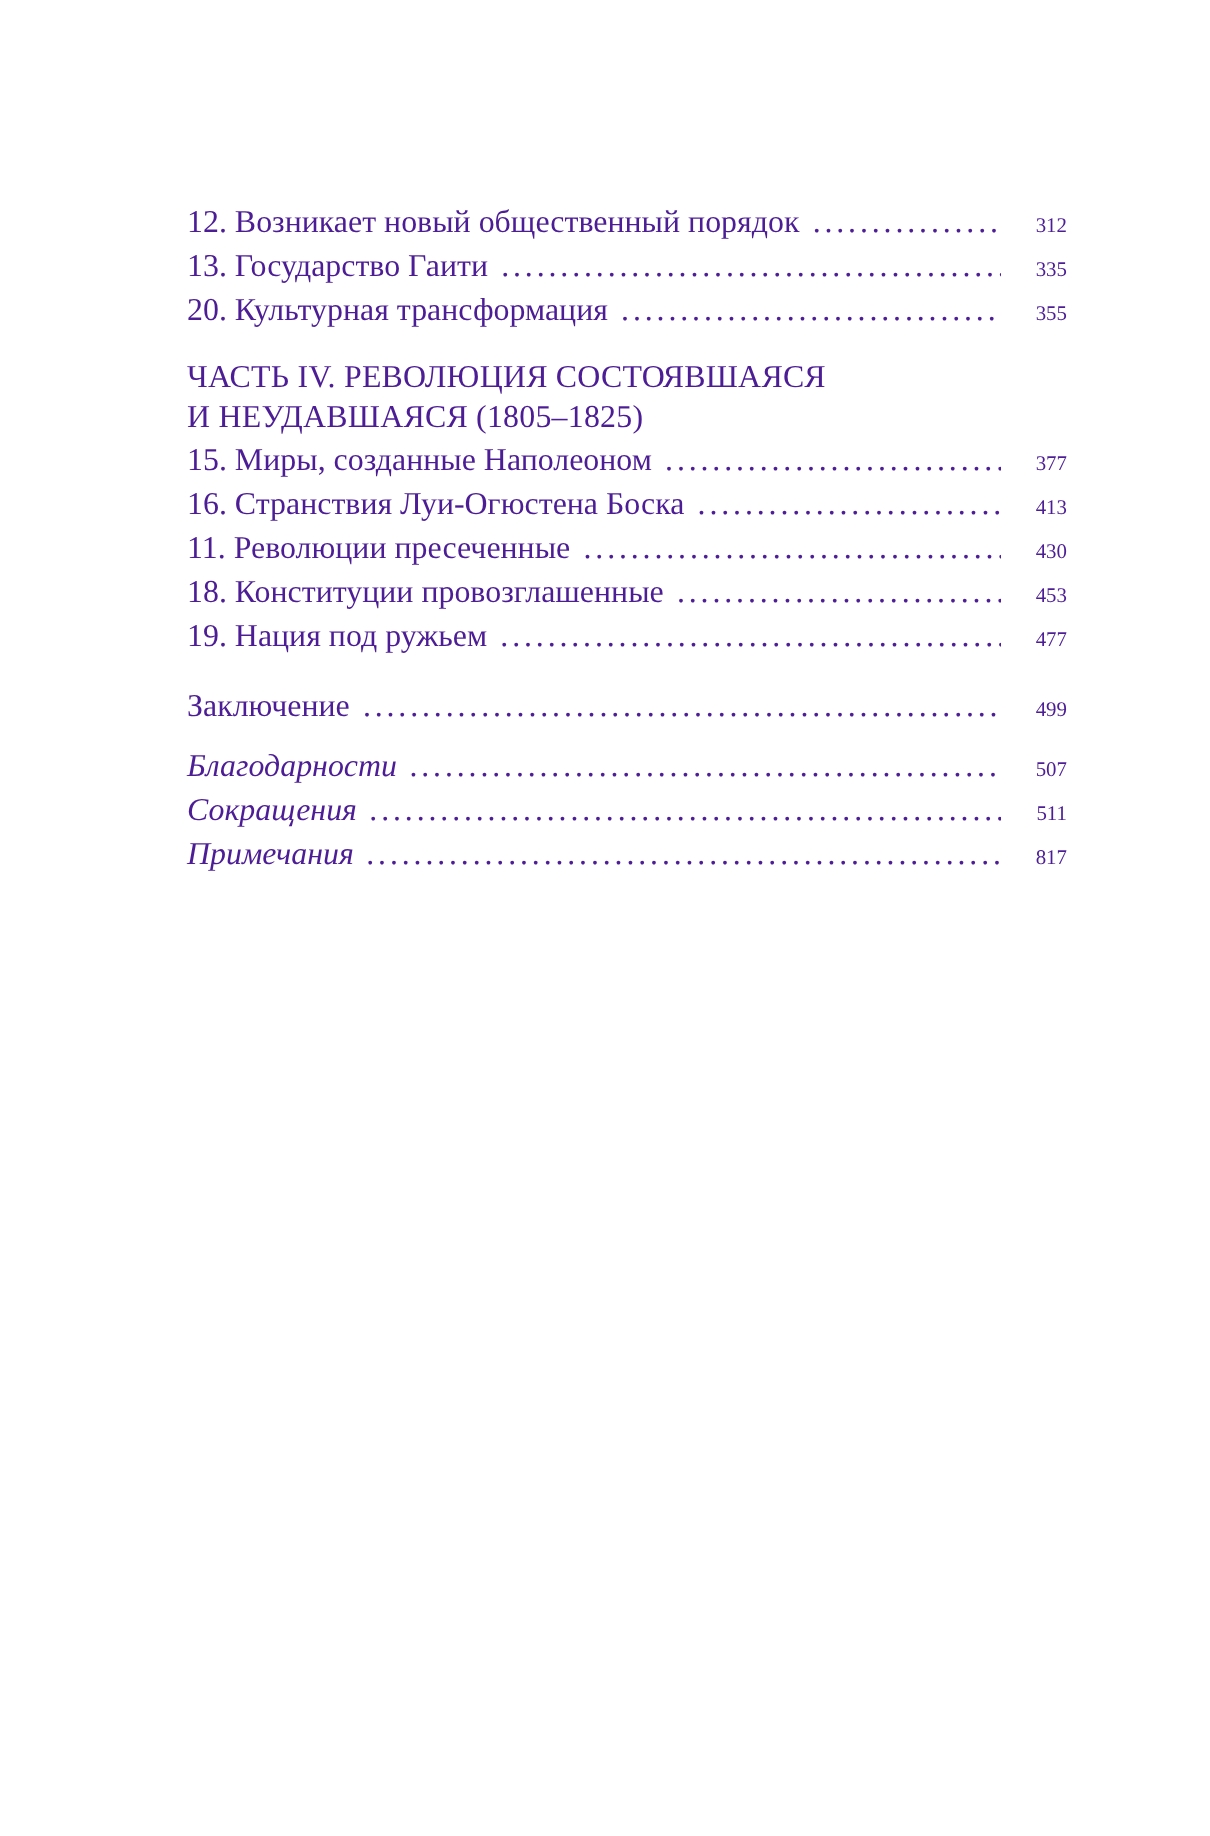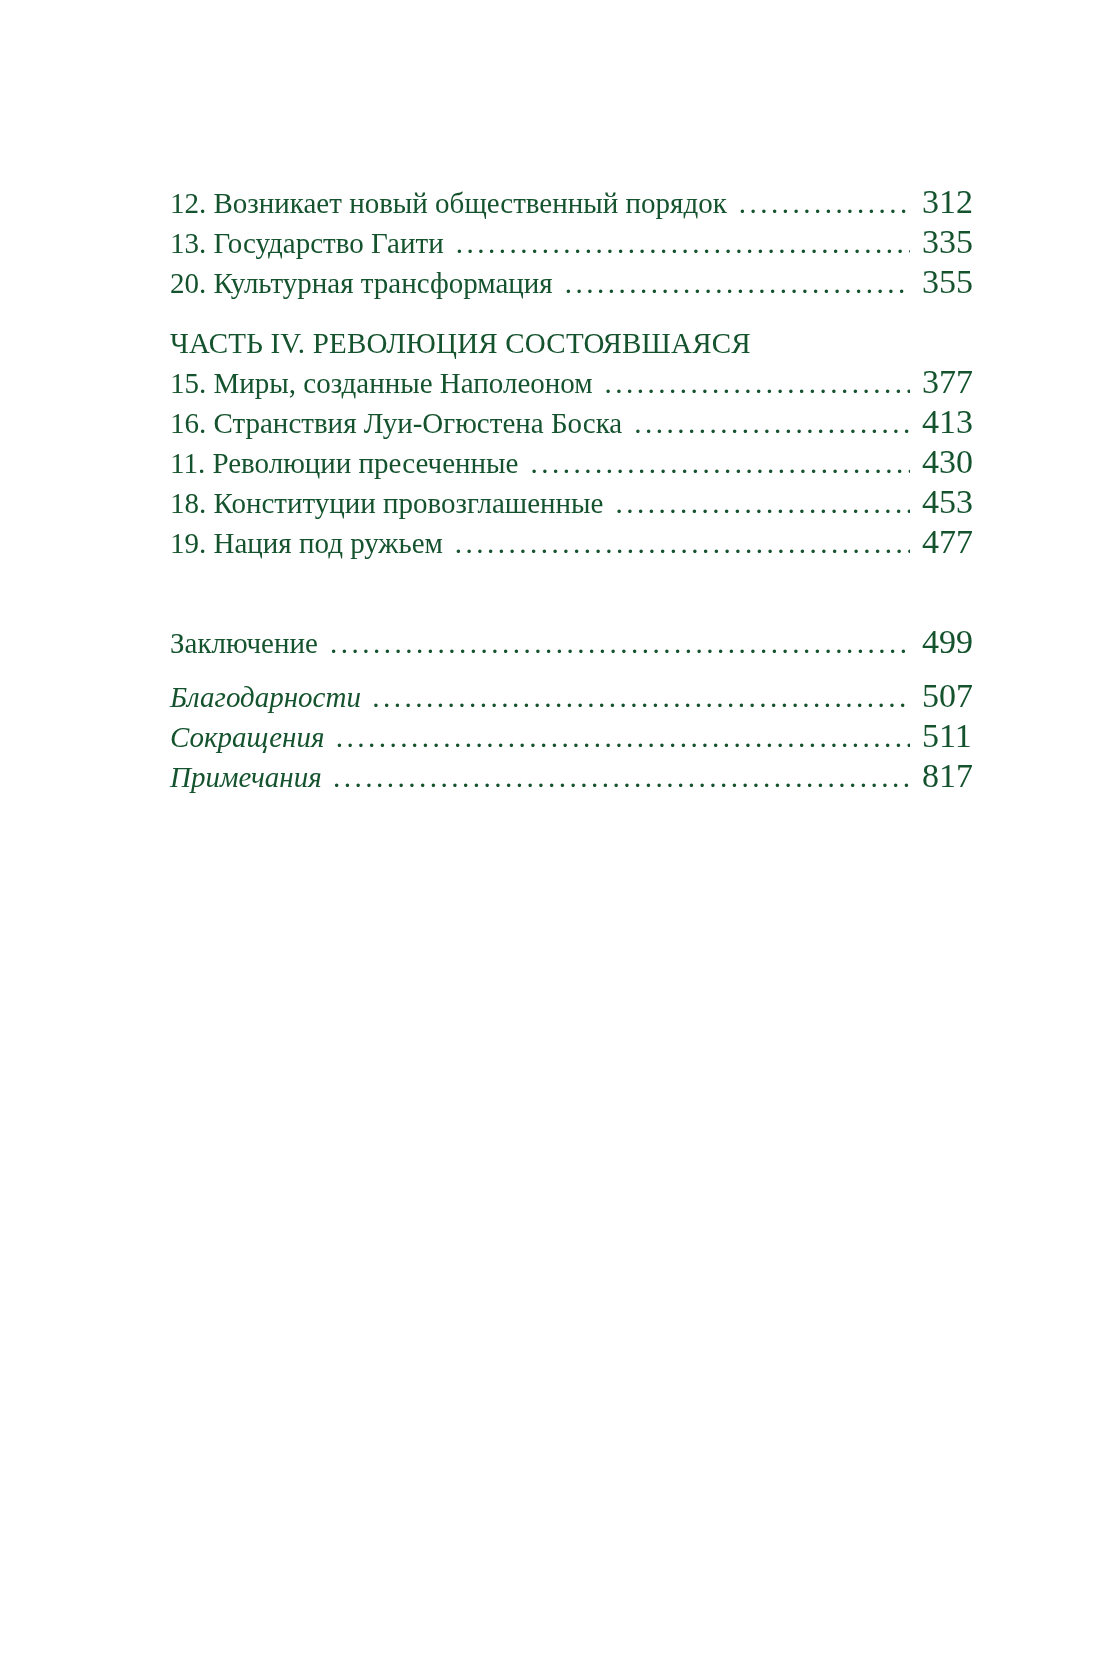--- a/index.html
+++ b/index.html
@@ -7,21 +7,21 @@
     padding: 0;
     background: #ffffff;
   }
   .page {
     position: relative;
     width: 1100px;
     height: 1669px;
     background: #ffffff;
     overflow: hidden;
     font-family: "Liberation Serif", "DejaVu Serif", serif;
-    color: #14532d;
+    color: #4c1d95;
   }
   .toc {
     position: absolute;
     left: 170px;
     top: 0;
     width: 800px;
   }
   .group-part3 { margin-top: 182px; }
   .row {
     display: flex;
@@ -41,31 +41,31 @@
     letter-spacing: 3.5px;
     font-size: 29px;
   }
   .leader::before {
     content: "..............................................................................................................";
   }
   .pagenum {
     flex: 0 0 auto;
     width: 48px;
     text-align: right;
-    font-size: 34px;
+    font-size: 19px;
   }
   .part-heading {
     margin: 23px 0 1px 0;
     font-size: 29px;
     font-weight: normal;
     line-height: 36px;
     letter-spacing: 0.2px;
   }
   .part-heading .hline { display: block; }
-  .group-conclusion { margin-top: 60px; }
+  .group-conclusion { margin-top: 24px; }
   .group-backmatter { margin-top: 14px; }
   .italic .title, .italic .leader { font-style: italic; }
 </style>
 </head>
 <body>
 
 <div class="page">
   <main class="toc">
 
     <section class="group-part3">
@@ -81,20 +81,21 @@
       </div>
       <div class="row">
         <span class="title">20. Культурная трансформация</span>
         <span class="leader"></span>
         <span class="pagenum">355</span>
       </div>
     </section>
 
     <h2 class="part-heading">
       <span class="hline">ЧАСТЬ IV. РЕВОЛЮЦИЯ СОСТОЯВШАЯСЯ</span>
+      <span class="hline">И НЕУДАВШАЯСЯ (1805–1825)</span>
     </h2>
 
     <section class="group-part4">
       <div class="row">
         <span class="title">15. Миры, созданные Наполеоном</span>
         <span class="leader"></span>
         <span class="pagenum">377</span>
       </div>
       <div class="row">
         <span class="title">16. Странствия Луи-Огюстена Боска</span>

